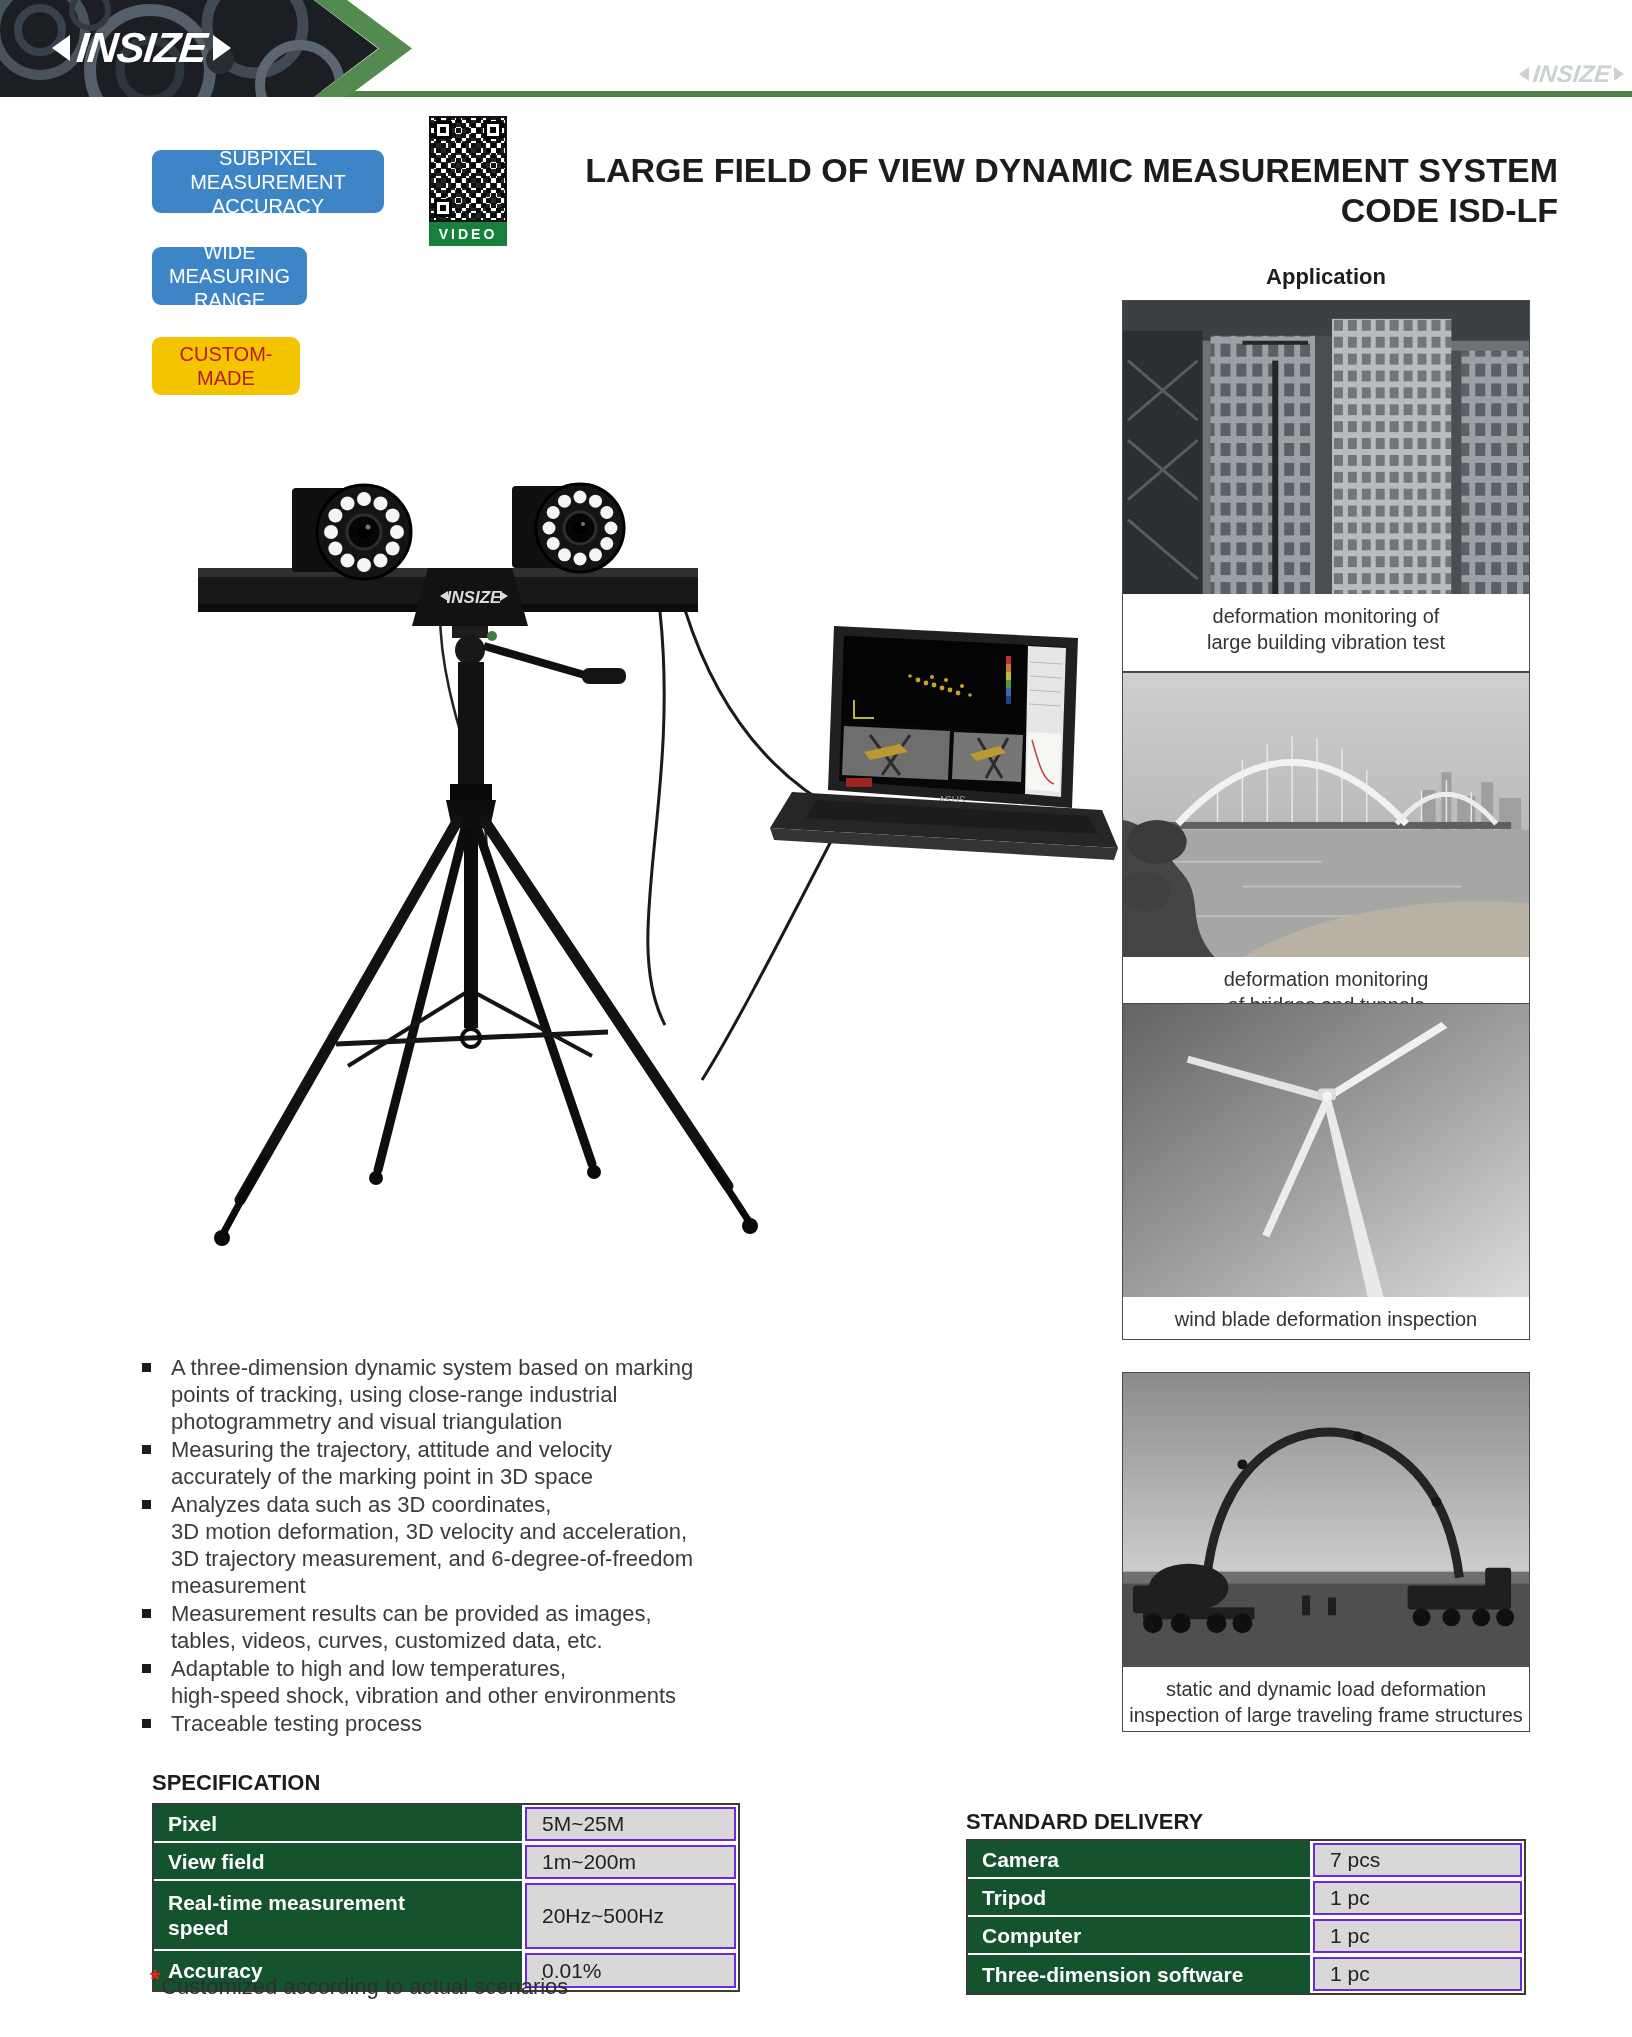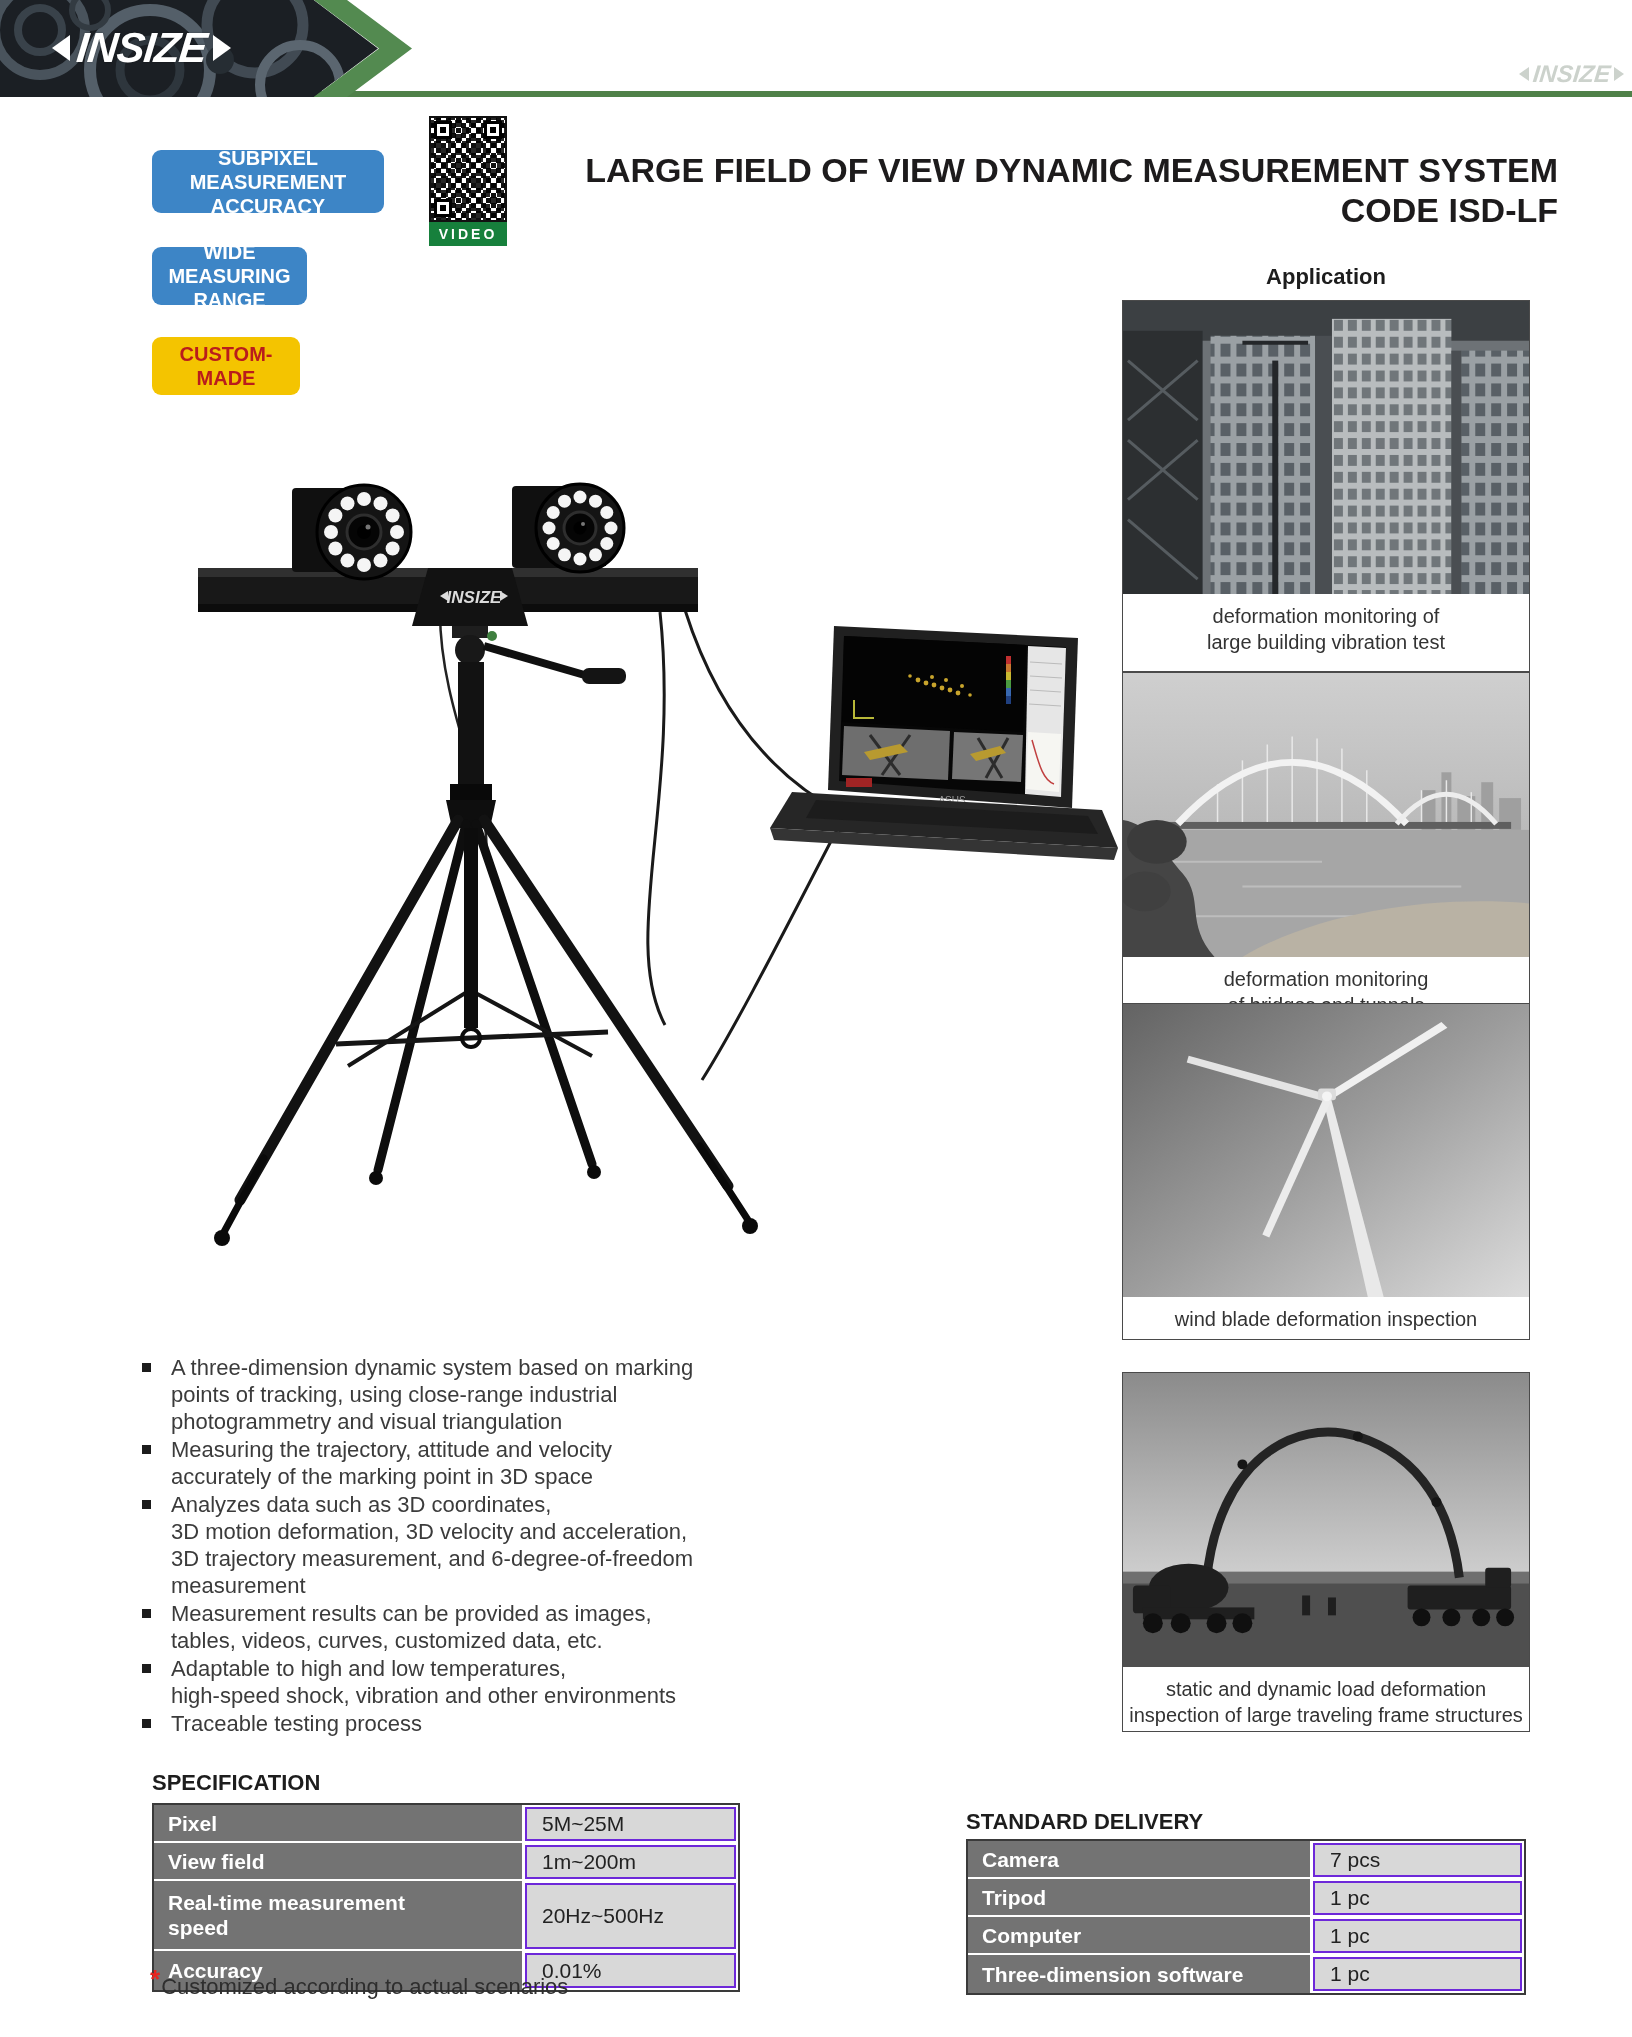--- a/index.html
+++ b/index.html
@@ -19,21 +19,21 @@
   .tri-left{border-right:18px solid #ffffff;}
   .tri-right{border-left:18px solid #ffffff;}
   .logo-right{position:absolute;right:8px;top:60px;z-index:4;display:flex;align-items:center;gap:4px;}
   .logo-right .logo-text{color:#ccd2cc;font-size:24px;font-weight:bold;font-style:italic;transform:skewX(-6deg);}
   .logo-right .tri{border-top-width:7px;border-bottom-width:7px;}
   .logo-right .tri-left{border-right:10px solid #ccd2cc;}
   .logo-right .tri-right{border-left:10px solid #ccd2cc;}
 
   
   .badge{position:absolute;display:flex;align-items:center;justify-content:center;text-align:center;
-     border-radius:9px;font-weight:bold;font-size:20px;line-height:24px;white-space:pre-line;}
+     border-radius:9px;font-weight:normal;font-size:20px;line-height:24px;white-space:pre-line;}
   .badge-blue{background:#3d85c6;color:#ffffff;}
   .badge-yellow{background:#f4c400;color:#b91c1c;}
   #badge-0{left:152px;top:150px;width:232px;height:63px;}
   #badge-1{left:152px;top:247px;width:155px;height:58px;}
   #badge-2{left:152px;top:337px;width:148px;height:58px;}
 
   .qr{position:absolute;left:429px;top:116px;width:78px;height:130px;}
   .qr-pattern{position:relative;width:78px;height:106px;border:2px solid #111;box-sizing:border-box;
      background:
        repeating-conic-gradient(#101010 0% 25%, #ffffff 0% 50%) 0px 0px/10px 10px,
@@ -72,21 +72,21 @@
   .features .ft{font-size:22px;line-height:27px;color:#3b3b3b;white-space:pre;}
 
   
   .sec-heading{position:absolute;font-size:22px;font-weight:bold;color:#1d1d1d;}
   #spec-heading{left:152px;top:1770px;}
   #del-heading{left:966px;top:1809px;}
   .ptable{position:absolute;border:2px solid #3a3a3a;background:#ffffff;box-sizing:border-box;}
   #spec-table{left:152px;top:1803px;width:588px;}
   #del-table{left:966px;top:1839px;width:560px;}
   .t-row{display:flex;}
-  .t-label{background:#737373;color:#ffffff;font-weight:bold;font-size:21px;line-height:25px;
+  .t-label{background:#14532d;color:#ffffff;font-weight:bold;font-size:21px;line-height:25px;
      display:flex;align-items:center;padding-left:14px;box-sizing:border-box;white-space:pre-line;
      border-bottom:2px solid #ffffff;}
   .t-row:last-child .t-label{border-bottom:none;}
   #spec-table .t-label{width:368px;}
   #del-table .t-label{width:342px;}
   .t-value{flex:1;background:#d8d8d8;border:2px solid #6d28d9;margin:2px 2px 2px 3px;
      display:flex;align-items:center;padding-left:15px;font-size:21px;color:#222;box-sizing:border-box;}
   .h38{height:38px;} .h70{height:70px;} .h39{height:39px;}
   .t-row .cellwrap{flex:1;display:flex;}
 

